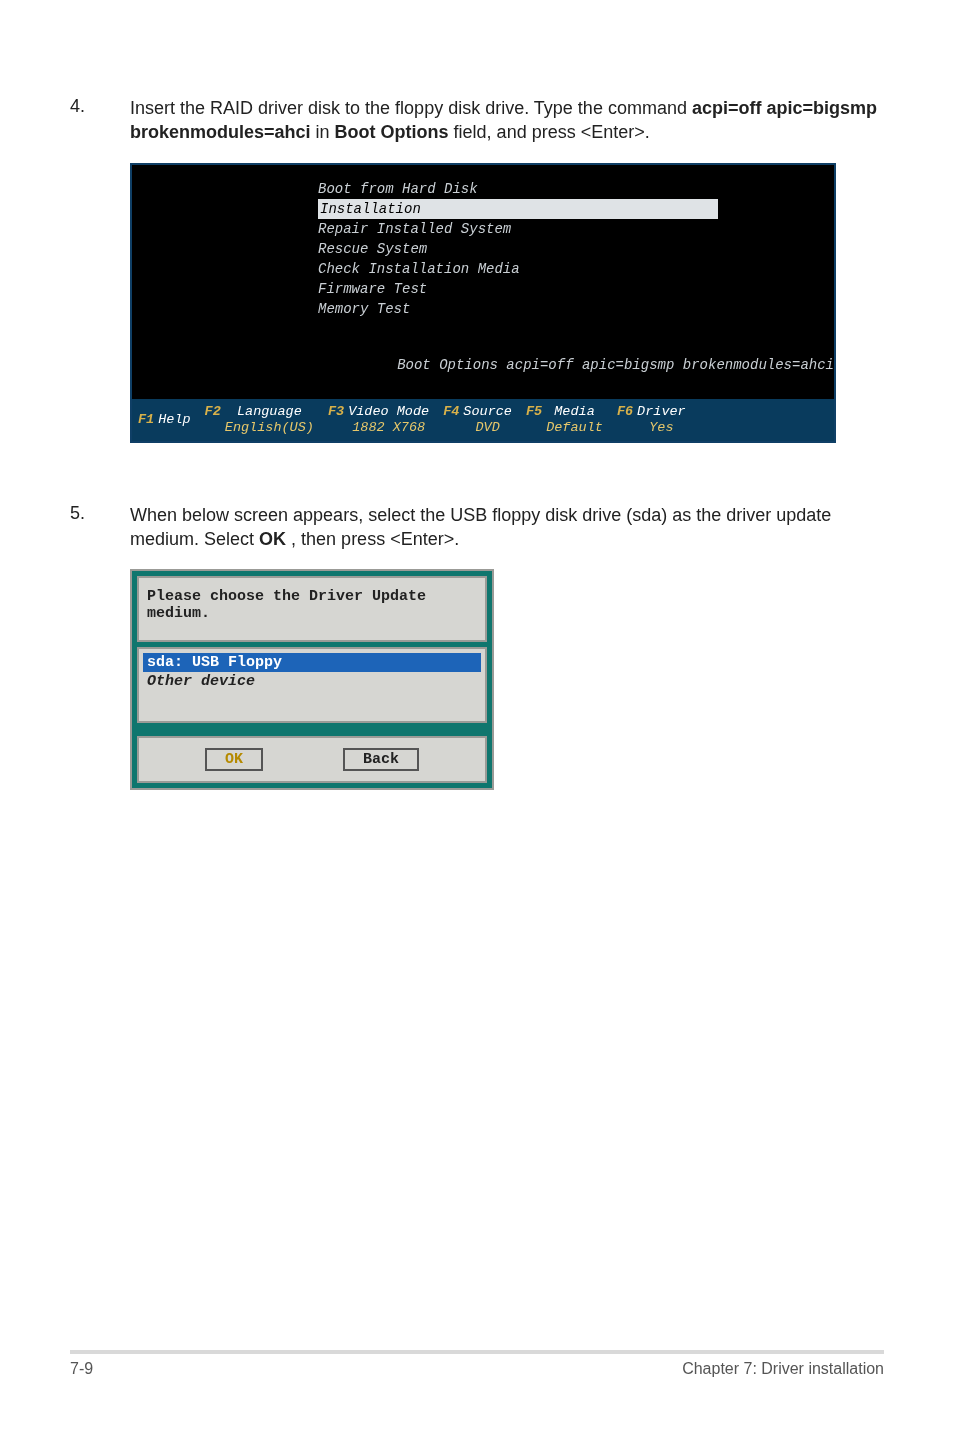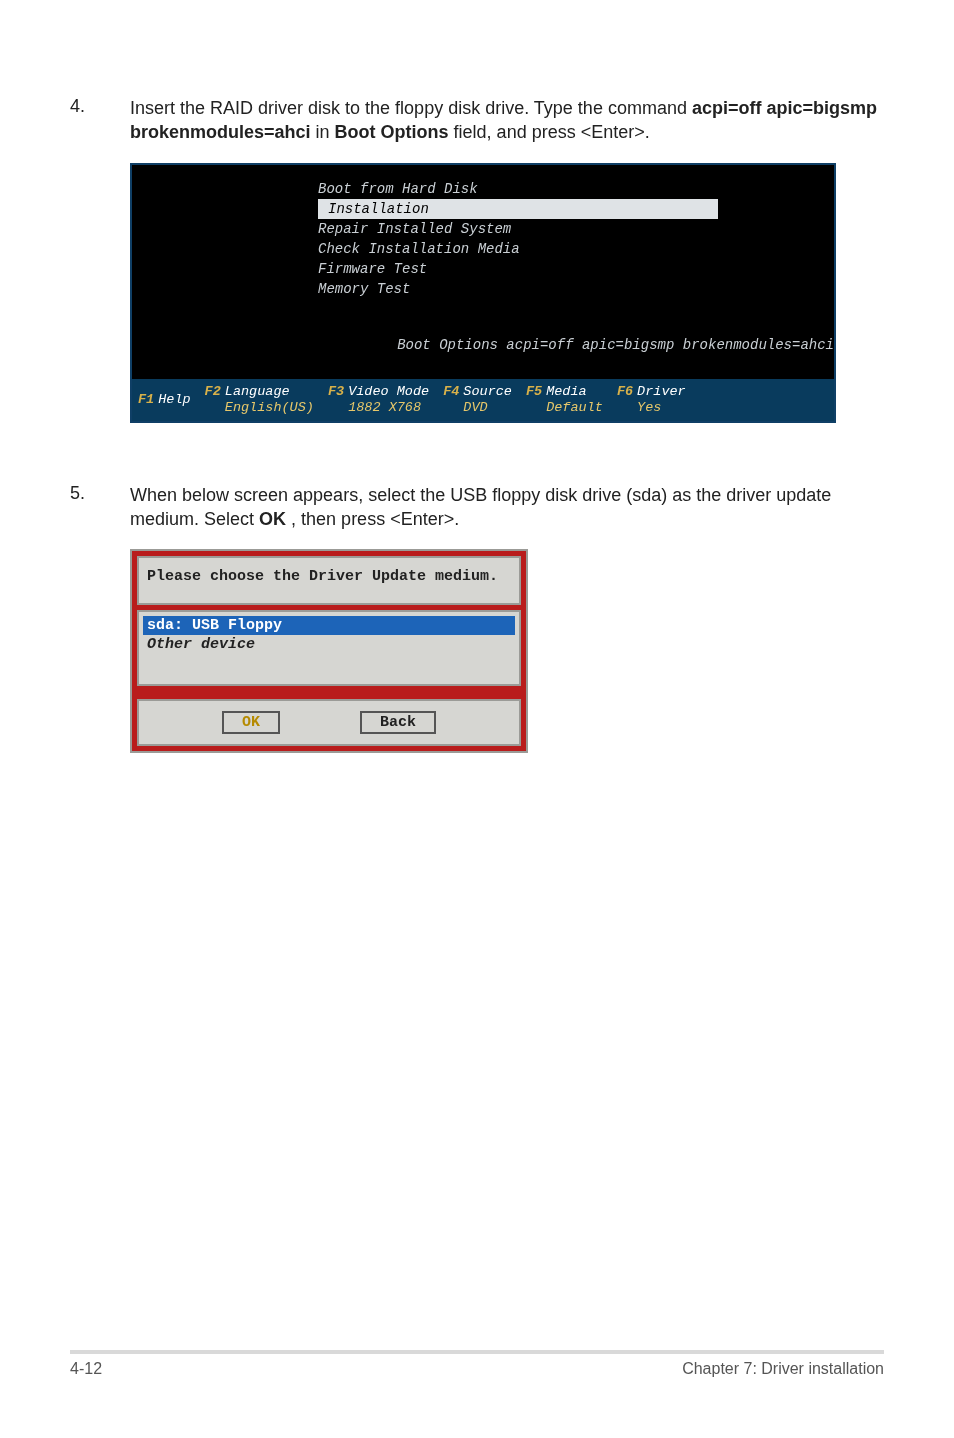--- a/index.html
+++ b/index.html
@@ -40,51 +40,52 @@
     padding: 14px 0 0 0;
     border: 2px solid #0f3f66;
     font-style: italic;
   }
   .boot-lines { padding-left: 186px; }
   .boot-line { height: 20px; line-height: 20px; }
   .boot-selected {
     background: #dfe3e6;
     color: #000;
     display: inline-block;
-    padding: 0 10px;
+    padding: 0 2px;
     width: 400px;
   }
   .boot-options {
     text-align: right;
     padding-left: 120px;
     margin: 36px 0 24px 0;
     height: 20px;
     line-height: 20px;
   }
   .boot-fkeys {
     background: #093b5d;
     color: #fff;
     display: flex;
     width: 100%;
     height: 42px;
     align-items: center;
     font-size: 13.5px;
     font-family: "Courier New", monospace;
     padding: 2px 6px;
+    text-align: center;
   }
   .fkey-group { display: flex; align-items: flex-start; margin-right: 14px; }
   .fkey-key { color: #d8b14a; font-weight: bold; margin-right: 4px; }
   .fkey-col { display: flex; flex-direction: column; line-height: 16px; }
   .fkey-sub { color: #e6c76a; }
 
   
   .dialog-wrap {
     margin: 16px 0 0 60px;
-    width: 398px;
-    background: #b91c1c;
+    width: 364px;
+    background: #0f766e;
     border: 2px solid #9b9b97;
     padding: 5px;
     font-family: "Courier New", monospace;
     font-size: 15px;
   }
   .dialog-title-row {
     border: 2px solid #9b9b97;
     background: #d6d6d2;
     padding: 10px 8px 18px 8px;
     font-weight: bold;
@@ -154,20 +155,21 @@
       <b>Boot Options</b>
       <span> field, and press &lt;Enter&gt;.</span>
     </div>
   </div>
 
   <div class="boot-screen">
     <div class="boot-lines">
       <div class="boot-line"><span>Boot from Hard Disk</span></div>
       <div class="boot-line"><span class="boot-selected">Installation</span></div>
       <div class="boot-line"><span>Repair Installed System</span></div>
+      <div class="boot-line"><span>Rescue System</span></div>
       <div class="boot-line"><span>Check Installation Media</span></div>
       <div class="boot-line"><span>Firmware Test</span></div>
       <div class="boot-line"><span>Memory Test</span></div>
     </div>
     <div class="boot-options">Boot Options acpi=off apic=bigsmp brokenmodules=ahci</div>
     <div class="boot-fkeys">
       <div class="fkey-group">
         <span class="fkey-key">F1</span>
         <div class="fkey-col">
             <span>Help</span>
@@ -228,15 +230,15 @@
     </div>
     <div class="dialog-buttons">
       <div class="btn btn-ok">OK</div>
       <div class="btn">Back</div>
     </div>
   </div>
 
 </div>
 
 <div class="footer-rule">
-  <span>4-12</span>
+  <span>7-9</span>
   <span>Chapter 7: Driver installation</span>
 </div>
 
 </body></html>

